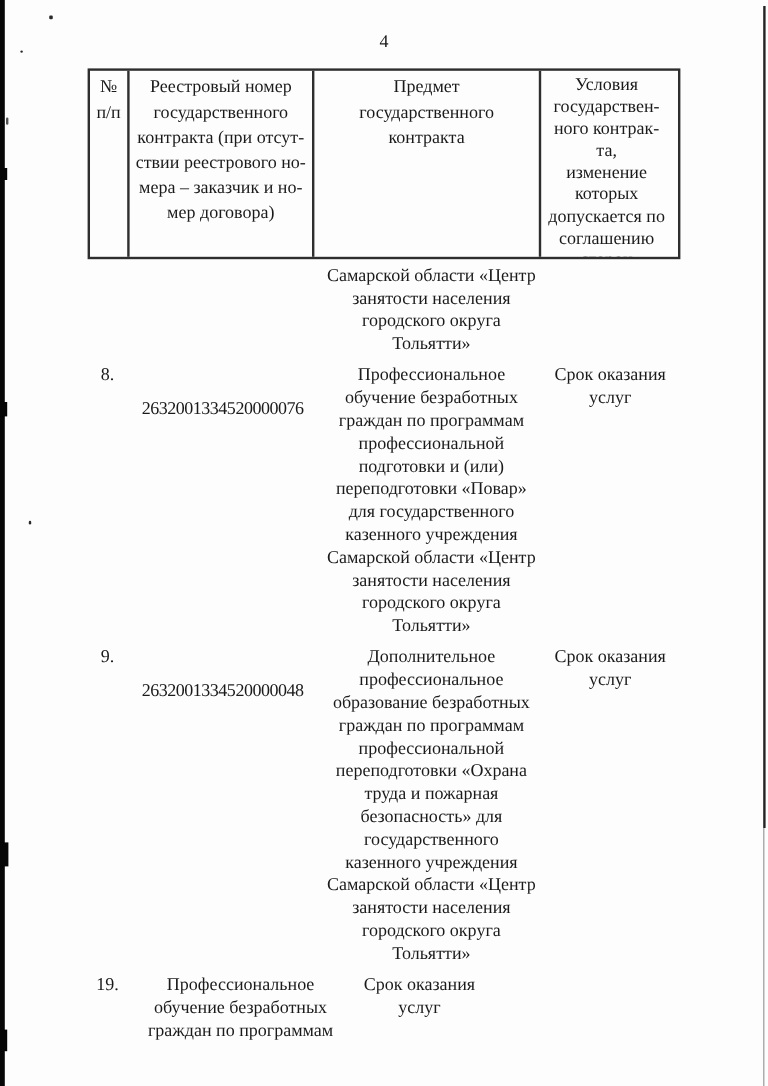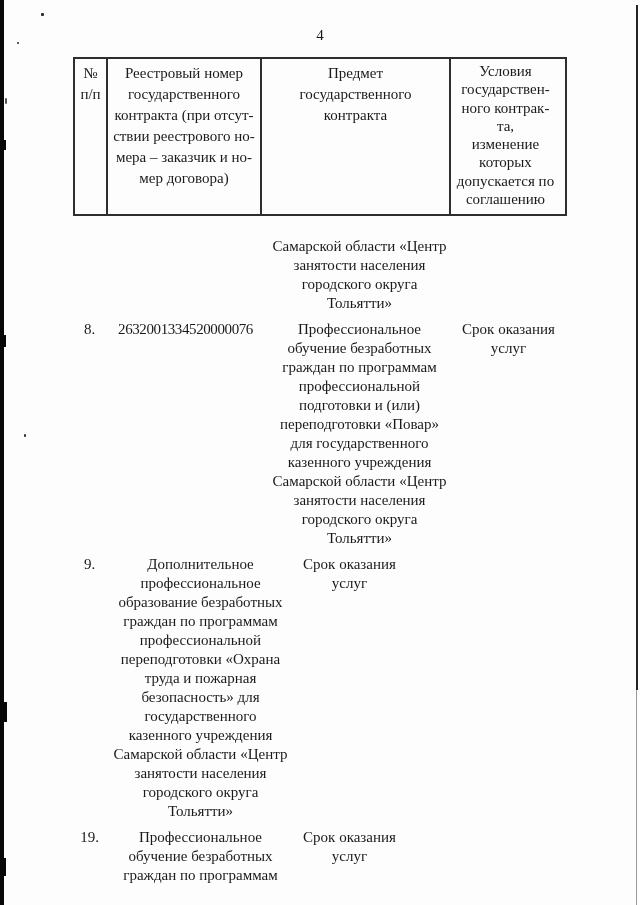--- a/index.html
+++ b/index.html
@@ -63,31 +63,31 @@
     overflow: hidden;
   }
   .h-cell:last-child { border-right: none; }
   .h-num  { width: 33px; }
   .h-reg  { width: 154px; }
   .h-subj { width: 189px; }
   .h-cond { width: 109px; line-height: 18.3px; padding-top: 3px; }
 
   
   .tbl-body {
-    position: absolute; left: 73px; top: 237px; width: 494px;
+    position: absolute; left: 73px; top: 221px; width: 494px;
   }
   .t-row { display: flex; margin-bottom: 7px; }
   .t-cell {
     font-size: 15px;
     line-height: 19px;
     text-align: center;
     white-space: pre-line;
   }
   .c-num  { width: 33px; }
-  .c-reg  { width: 159px; letter-spacing: -0.4px; }
+  .c-reg  { width: 159px; letter-spacing: -0.4px; margin-top: 28px; }
   .c-subj { width: 189px; }
   .c-cond { width: 109px; }
 </style>
 </head>
 <body>
 
 <div class="page">
 
   <div class="edge-band"></div>
   <div class="edge-notch notch-a"></div>
@@ -152,20 +152,21 @@
 Самарской области «Центр
 занятости населения
 городского округа
 Тольятти»</div>
       <div class="t-cell c-cond">Срок оказания
 услуг</div>
     </div>
 
     <div class="t-row">
       <div class="t-cell c-num">9.</div>
+      <div class="t-cell c-reg">2632001334520000048</div>
       <div class="t-cell c-subj">Дополнительное
 профессиональное
 образование безработных
 граждан по программам
 профессиональной
 переподготовки «Охрана
 труда и пожарная
 безопасность» для
 государственного
 казенного учреждения

